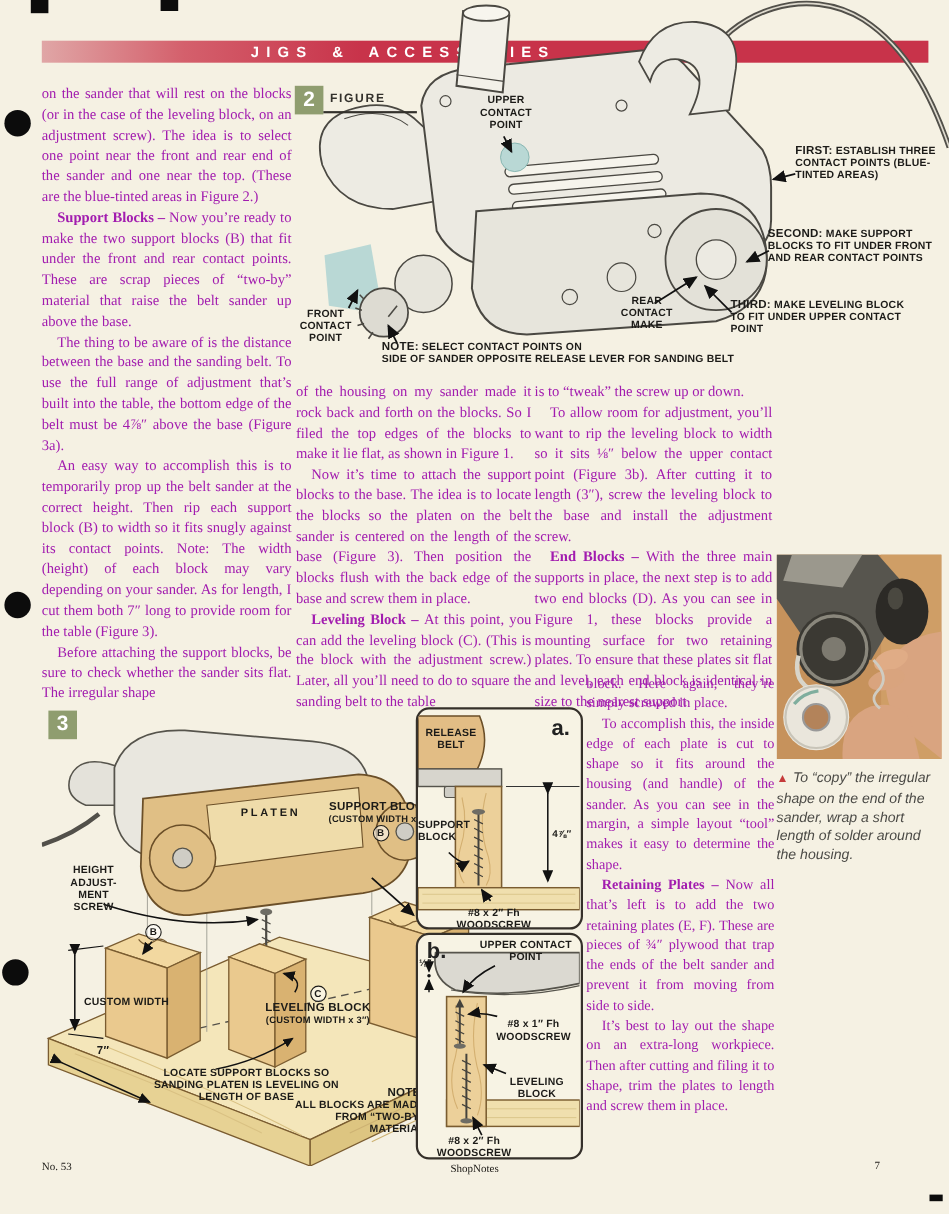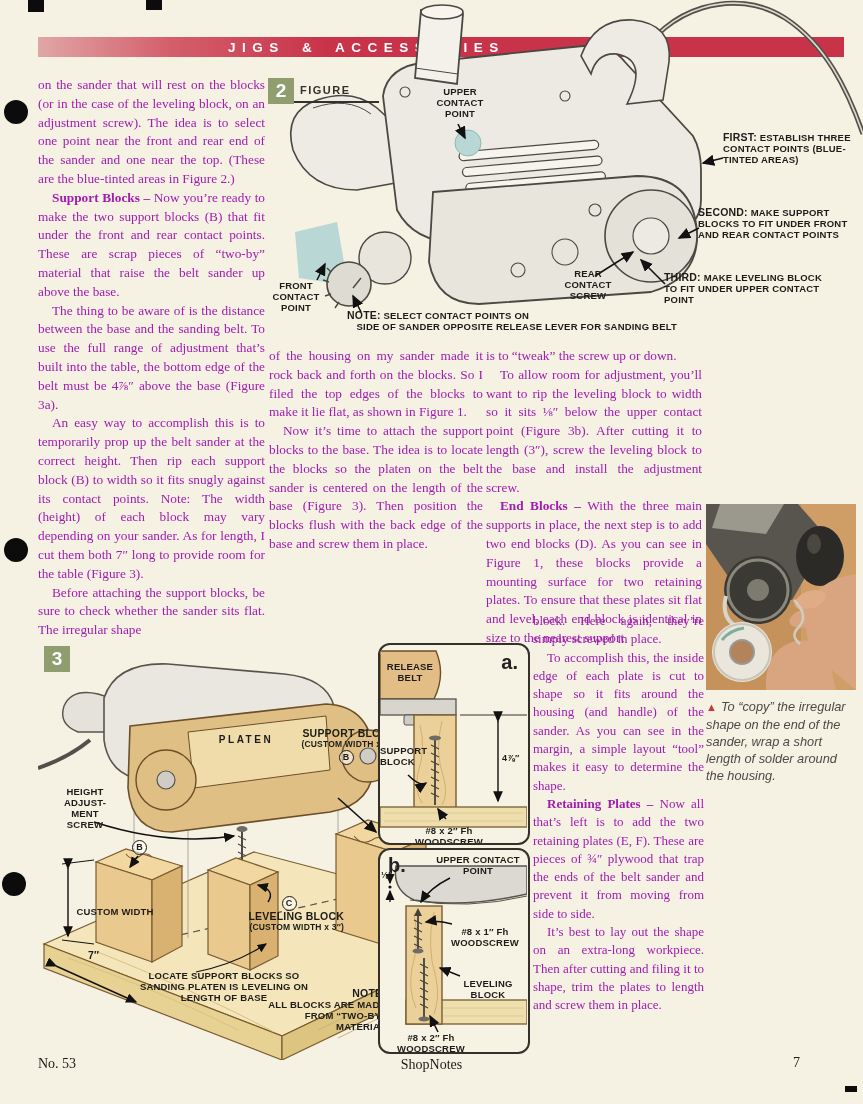--- a/index.html
+++ b/index.html
@@ -34,36 +34,36 @@
                align-items:center; justify-content:center; }
   .figword { font:bold 11px "Liberation Sans",sans-serif; letter-spacing:1.5px; color:#33312c;
              border-bottom:2.5px solid #33312c; padding:4px 28px 5px 6px; margin-top:2px; }
 
   
   .flabel { position:absolute; font-family:"Liberation Sans",sans-serif; font-weight:bold;
             font-size:9.5px; line-height:11px; color:#1c1b18; letter-spacing:.2px; z-index:4; }
   .ctr { text-align:center; }
   .rgt { text-align:right; }
   .flabel .big { font-size:10.5px; }
-  .blocklead { display:block;text-align:right; }
+  .blocklead { display:block; }
   .circ { display:inline-flex; width:15px; height:15px; border:1.4px solid #1c1b18; border-radius:50%;
           align-items:center; justify-content:center; font-size:9px; background:rgba(255,255,255,.55); }
 
   
   .detail-box { position:absolute; width:152px; background:#f7f3e4; border:2.5px solid #35302a;
                 border-radius:12px; z-index:3; overflow:hidden; }
   .detail-letter { position:absolute; font:bold 20px "Liberation Sans",sans-serif; color:#222; z-index:4; }
 
   
   .photo { position:absolute; z-index:2; }
   .caption { position:absolute; font-family:"Liberation Sans",sans-serif; font-style:italic;
              font-size:12.8px; line-height:17px; color:#4b4a46; z-index:2; }
   .caption .tri { color:#c53b3b; font-style:normal; font-size:11px; padding-right:4px; }
 
-  .footer-item { position:absolute; font-size:14px; color:#1c1a16; z-index:2; }
+  .footer-item { position:absolute; font-size:10px; color:#1c1a16; z-index:2; }
 </style>
 </head>
 <body>
 
 <div class="page">
 
   <div class="mark" style="left:28px;top:0;width:16px;height:12px"></div>
   <div class="mark" style="left:146px;top:0;width:16px;height:10px"></div>
   <div class="hole" style="left:4px;top:100px"></div>
   <div class="hole" style="left:4px;top:538px"></div>
@@ -78,20 +78,21 @@
     <p class="noindent"><span class="lead"></span><span>on the sander that will rest on the blocks (or in the case of the leveling block, on an adjustment screw). The idea is to select one point near the front and rear end of the sander and one near the top. (These are the blue-tinted areas in Figure 2.)</span></p>
     <p><span class="lead">Support Blocks – </span><span>Now you’re ready to make the two support blocks (B) that fit under the front and rear contact points. These are scrap pieces of “two-by” material that raise the belt sander up above the base.</span></p>
     <p><span class="lead"></span><span>The thing to be aware of is the distance between the base and the sanding belt. To use the full range of adjustment that’s built into the table, the bottom edge of the belt must be 4⅞″ above the base (Figure 3a).</span></p>
     <p><span class="lead"></span><span>An easy way to accomplish this is to temporarily prop up the belt sander at the correct height. Then rip each support block (B) to width so it fits snugly against its contact points. Note: The width (height) of each block may vary depending on your sander. As for length, I cut them both 7″ long to provide room for the table (Figure 3).</span></p>
     <p><span class="lead"></span><span>Before attaching the support blocks, be sure to check whether the sander sits flat. The irregular shape</span></p>
   </div>
 
   <div class="col" style="left:269px;top:347px;width:214px">
     <p class="noindent"><span class="lead"></span><span>of the housing on my sander made it rock back and forth on the blocks. So I filed the top edges of the blocks to make it lie flat, as shown in Figure 1.</span></p>
     <p><span class="lead"></span><span>Now it’s time to attach the support blocks to the base. The idea is to locate the blocks so the platen on the belt sander is centered on the length of the base (Figure 3). Then position the blocks flush with the back edge of the base and screw them in place.</span></p>
+    <p><span class="lead">Leveling Block – </span><span>At this point, you can add the leveling block (C). (This is the block with the adjustment screw.) Later, all you’ll need to do to square the sanding belt to the table</span></p>
   </div>
 
   <div class="col" style="left:486px;top:347px;width:216px">
     <p class="noindent"><span class="lead"></span><span>is to “tweak” the screw up or down.</span></p>
     <p><span class="lead"></span><span>To allow room for adjustment, you’ll want to rip the leveling block to width so it sits ⅛″ below the upper contact point (Figure 3b). After cutting it to length (3″), screw the leveling block to the base and install the adjustment screw.</span></p>
     <p><span class="lead">End Blocks – </span><span>With the three main supports in place, the next step is to add two end blocks (D). As you can see in Figure 1, these blocks provide a mounting surface for two retaining plates. To ensure that these plates sit flat and level, each end block is identical in size to the nearest support</span></p>
   </div>
 
   <div class="col col-narrow" style="left:533px;top:612px;width:171px">
     <p class="noindent"><span class="lead"></span><span>block. Here again, they’re simply screwed in place.</span></p>
@@ -158,21 +159,21 @@
       <path d="M96,312 L88,296" stroke="#111" stroke-width="1.6" fill="none" marker-end="url(#ah2)"></path>
     </svg>
 
     <div class="figtag" style="left:3px;top:78px">
       <div class="fig-green">2</div>
       <div class="figword">FIGURE</div>
     </div>
 
     <div class="flabel ctr" style="left:160px;top:86px;width:70px">UPPER CONTACT POINT</div>
     <div class="flabel ctr" style="left:2px;top:280px;width:58px">FRONT CONTACT POINT</div>
-    <div class="flabel ctr" style="left:292px;top:268px;width:62px">REAR CONTACT SCREW</div>
+    <div class="flabel ctr" style="left:292px;top:268px;width:62px">REAR CONTACT MAKE</div>
     <div class="flabel" style="left:82px;top:310px;width:330px">
       <span class="big">NOTE:</span>
       <span>SELECT CONTACT POINTS ON</span>
       <span class="blocklead">SIDE OF SANDER OPPOSITE RELEASE LEVER FOR SANDING BELT</span>
     </div>
     <div class="flabel" style="left:458px;top:132px;width:134px">
       <span class="big">FIRST:</span>
       <span>ESTABLISH THREE CONTACT POINTS (BLUE-TINTED AREAS)</span>
     </div>
     <div class="flabel" style="left:433px;top:207px;width:160px">

